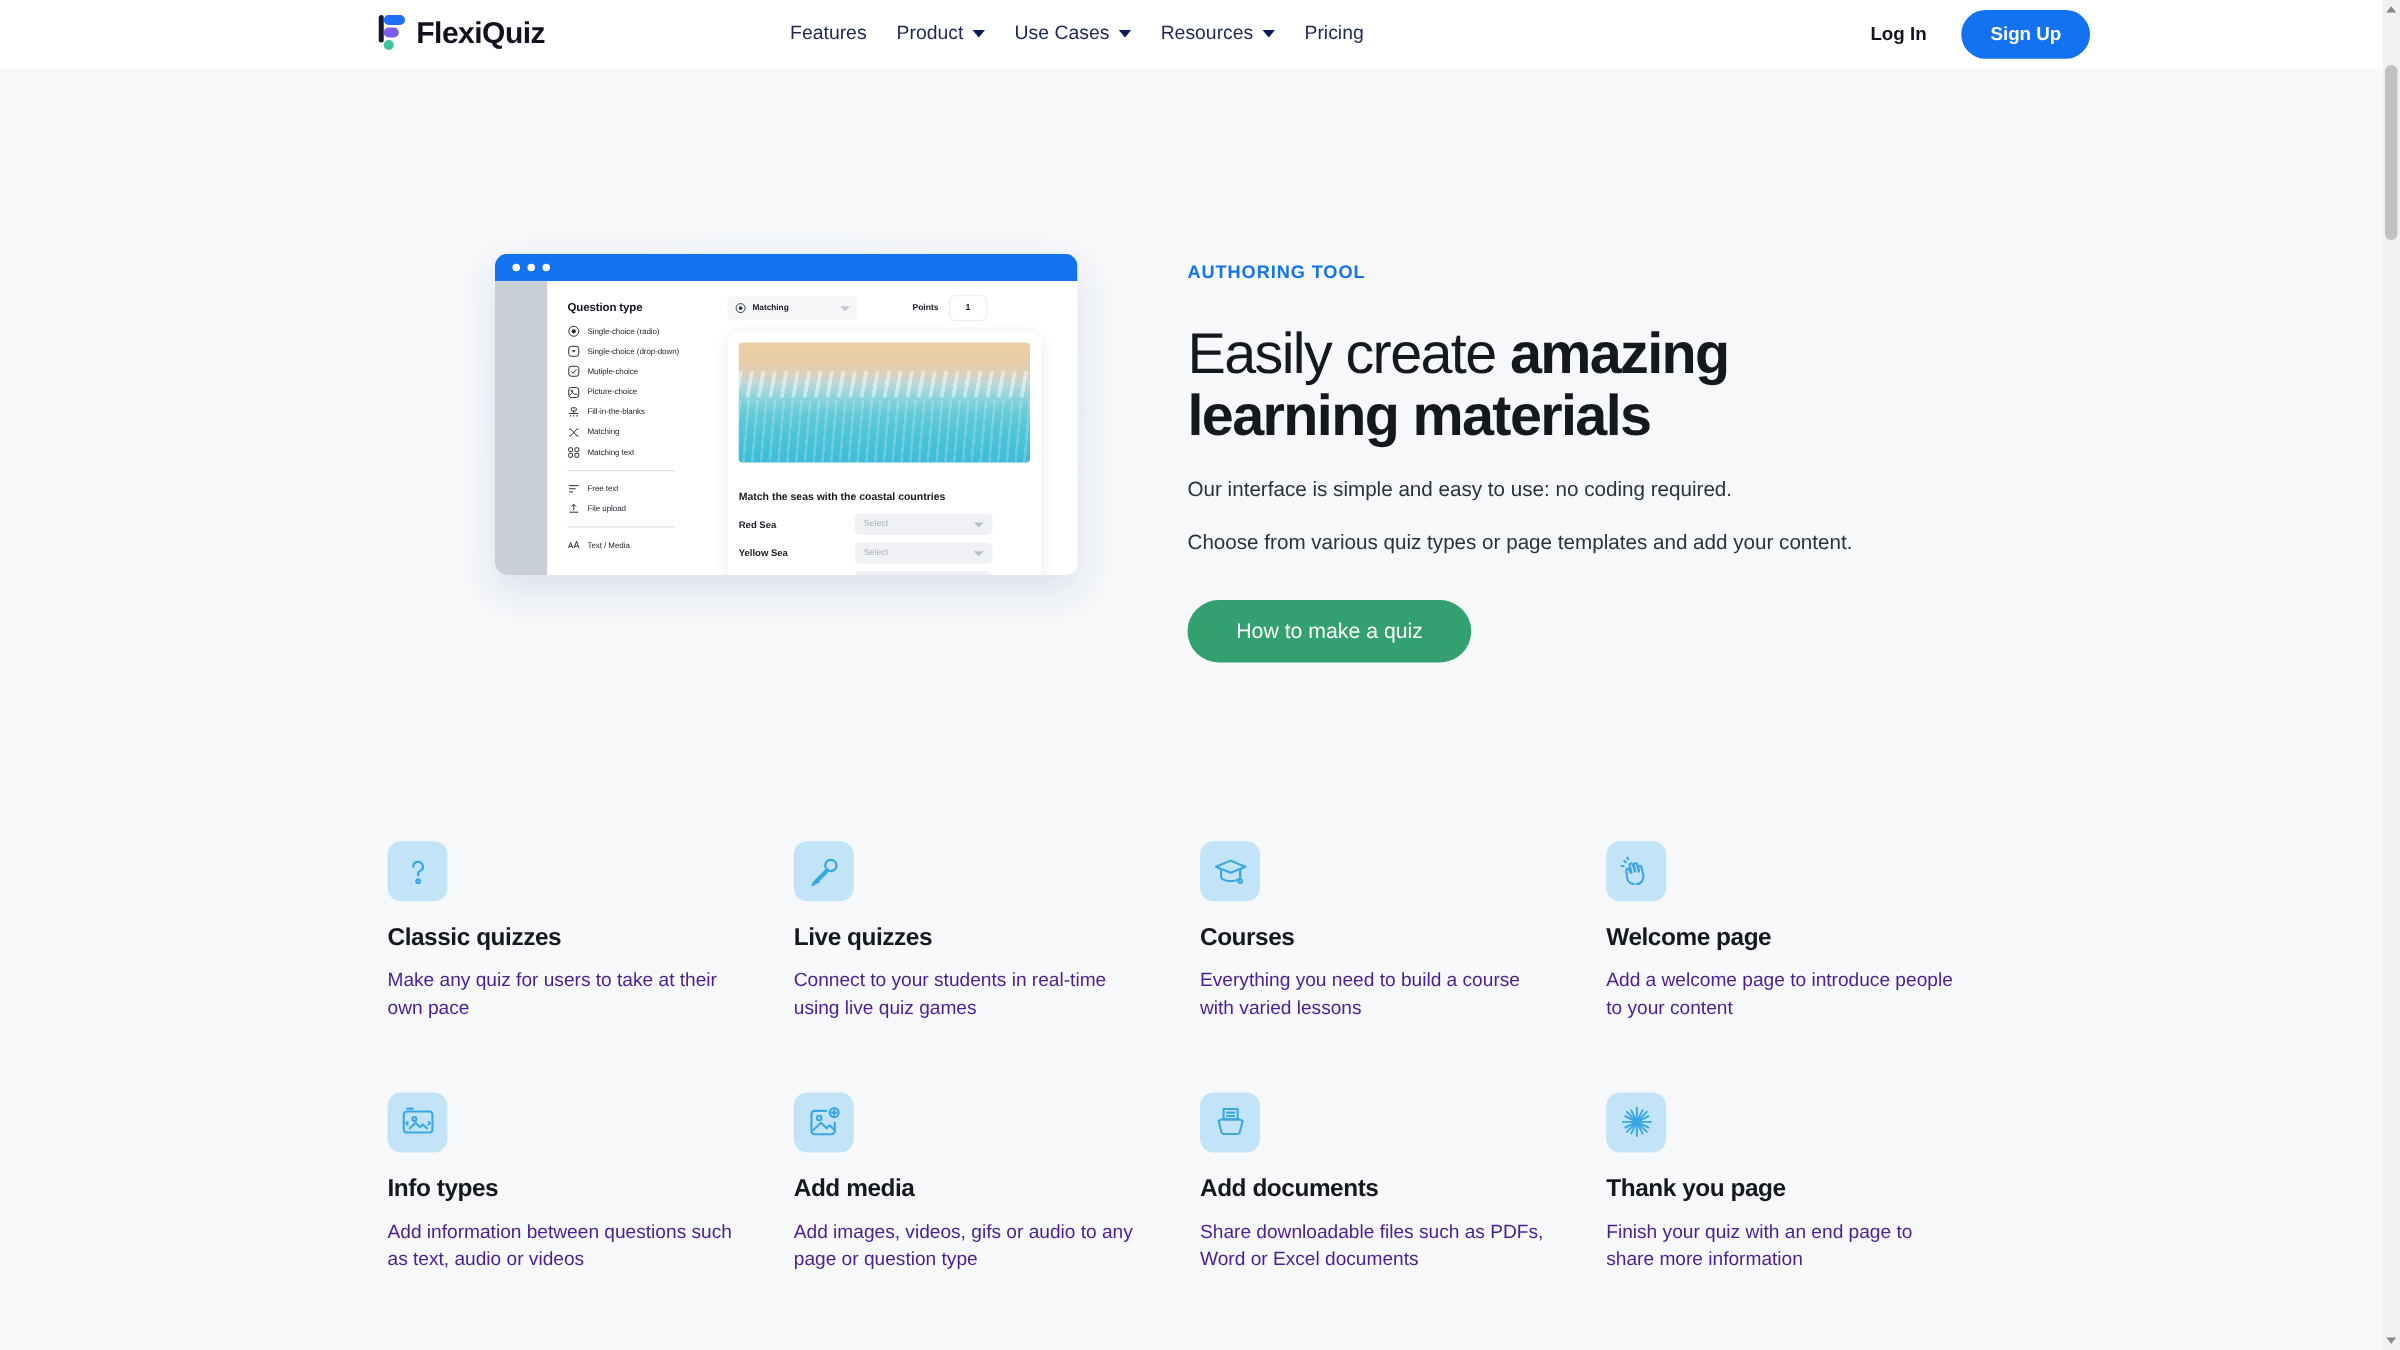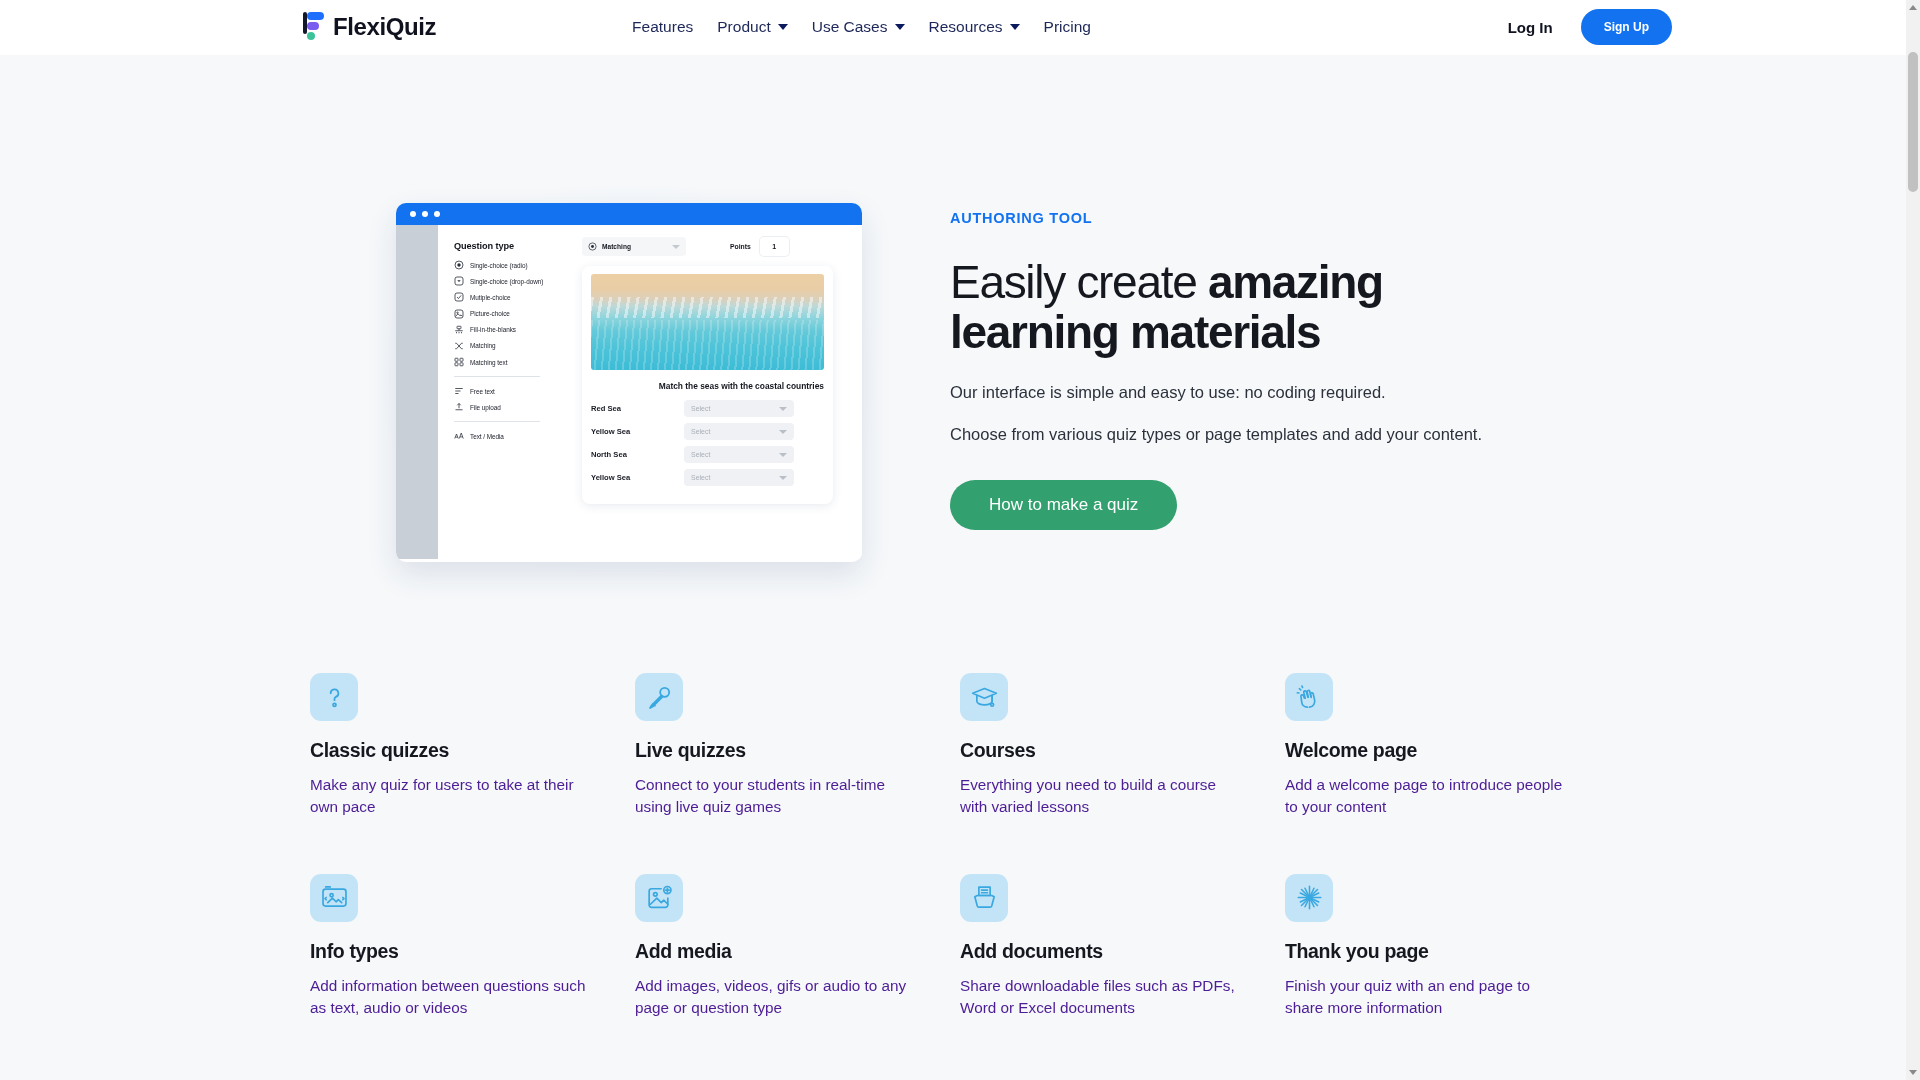--- a/index.html
+++ b/index.html
@@ -63,21 +63,21 @@
   .nav-right {
     margin-left: auto; margin-right: 248px;
     display: flex; align-items: center; gap: 28px;
   }
   .login-link {
     font-size: 15px; font-weight: 700; color: #10131f;
     cursor: pointer; white-space: nowrap;
   }
   .signup-btn {
     background: #1272f0; color: #fff;
-    font-size: 12px; font-weight: 700;
+    font-size: 15px; font-weight: 700;
     border: none; border-radius: 22px;
     padding: 11px 23px; cursor: pointer;
     white-space: nowrap;
   }
 
   
   .hero {
     background: #f6f8fa;
     height: 1025px;
     position: relative;
@@ -86,21 +86,21 @@
   .hero-inner {
     position: relative;
     width: 1300px;
     margin: 0 auto;
   }
 
   
   .mockup-wrap {
     position: absolute;
     left: 86px; top: 148px;
-    width: 466px; height: 359px;
+    width: 466px; height: 257px;
   }
   .mock-glow {
     position: absolute; inset: -18px -14px -14px -14px;
     background: radial-gradient(ellipse at center, #dbeefb 0%, #eef5fa 45%, rgba(246,248,250,0) 72%);
     border-radius: 24px;
   }
   .mockup {
     position: absolute; inset: 0;
     border-radius: 10px;
     overflow: hidden;
@@ -183,22 +183,22 @@
     background:
       repeating-linear-gradient(100deg, rgba(255,255,255,.55) 0 3px, rgba(255,255,255,0) 3px 9px);
     opacity: .85;
   }
   .q-photo::before {
     content: ""; position: absolute; left: 0; right: 0; bottom: 0; height: 52%;
     background:
       repeating-linear-gradient(95deg, rgba(255,255,255,.20) 0 2px, rgba(255,255,255,0) 2px 7px);
   }
   .q-prompt {
-    text-align: right; font-size: 8.4px; font-weight: 600;
-    color: #15171f; margin: 11px 0 9px;
+    text-align: left; font-size: 8.4px; font-weight: 600;
+    color: #15171f; margin: 22px 0 9px;
   }
   .match-row {
     display: flex; align-items: center; margin-bottom: 6px;
   }
   .ms-label {
     width: 93px; text-align: left; padding-right: 11px;
     font-size: 7.6px; font-weight: 600; color: #1a1d26;
   }
   .ms-select {
     width: 110px; height: 17px; background: #f0f1f4;

